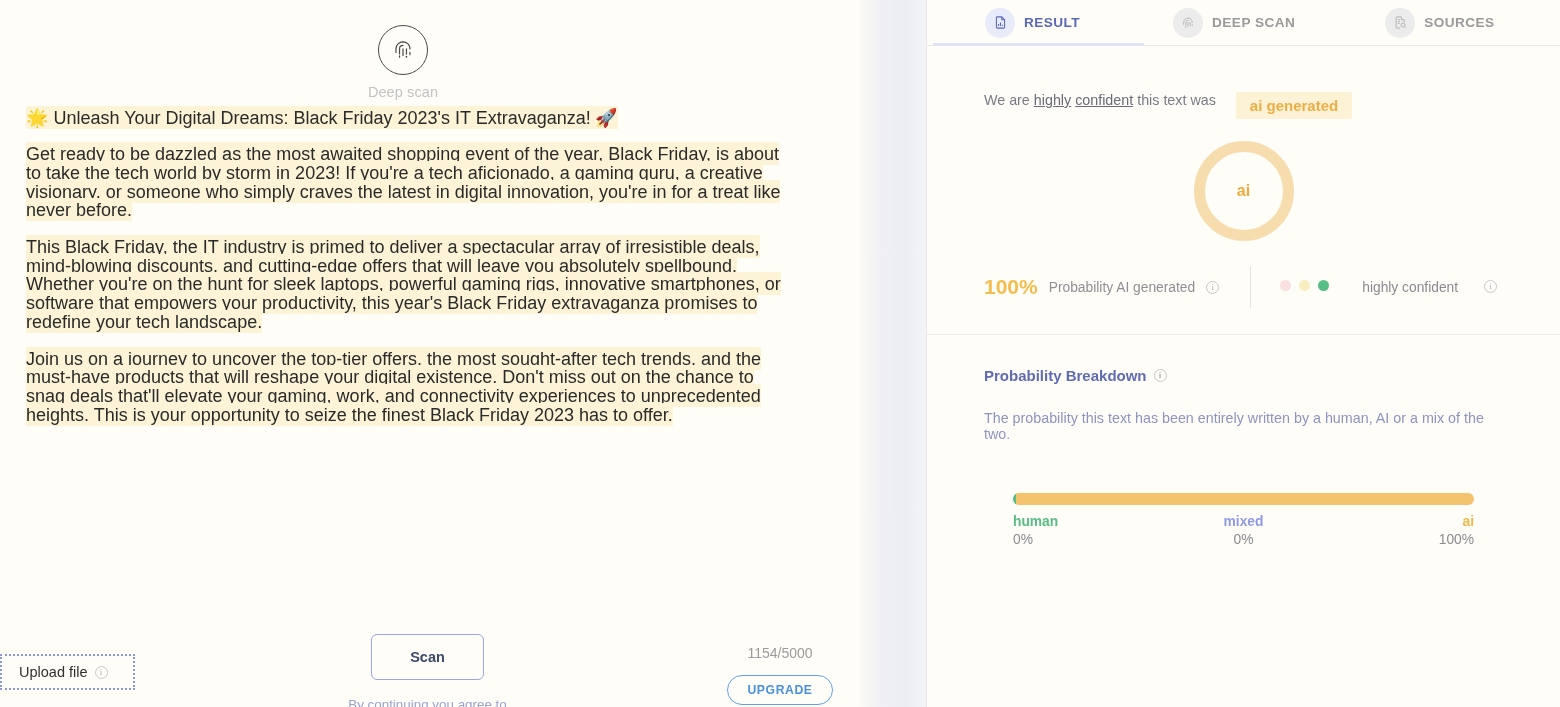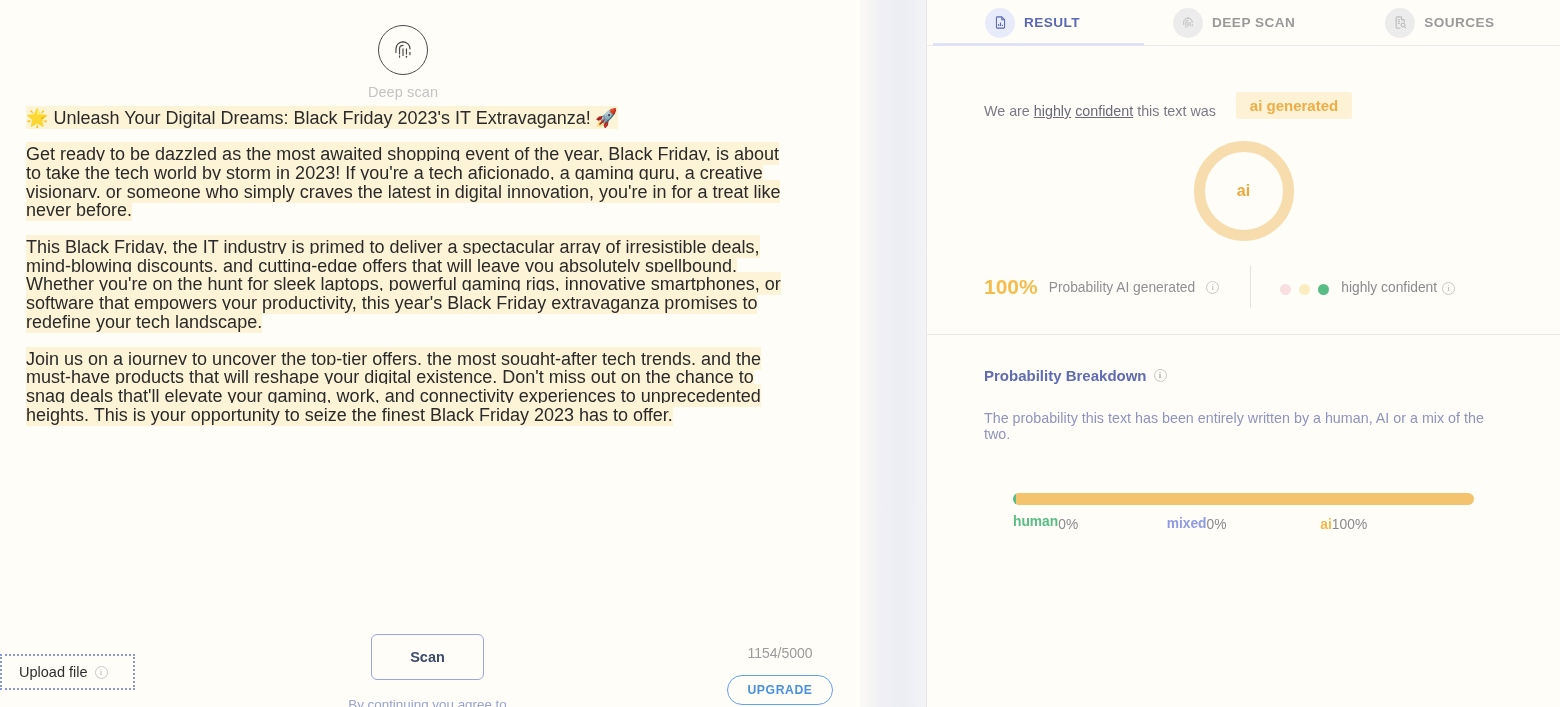--- a/index.html
+++ b/index.html
@@ -134,21 +134,21 @@
   }
 
   .section { padding: 0 57px; }
   .section-classification { padding-top: 37px; padding-bottom: 26px; }
   .sec-title {
     font-size: 15px; font-weight: 700; color: #5f6bb5;
     display: flex; align-items: center; gap: 7px;
   }
   .clf-sentence {
     margin-top: 9px; font-size: 14.3px; color: #7a7a86;
-    display: flex; align-items: flex-end; flex-wrap: wrap; gap: 0;
+    display: flex; align-items: flex-start; flex-wrap: wrap; gap: 0;
   }
   .clf-sentence .u { text-decoration: underline; color: #6a6a78; font-weight: 400; }
   .badge {
     margin-left: 20px;
     background: #fdf2d6; color: #efae45;
     font-size: 15px; font-weight: 700;
     padding: 5px 14px; border-radius: 3px;
   }
 
   .gauge-wrap { display: flex; justify-content: center; margin-top: 22px; }
@@ -159,40 +159,40 @@
   }
   .gauge-label { font-size: 16px; font-weight: 700; color: #efa93c; }
 
   .prob-row {
     margin-top: 25px; display: flex; align-items: center;
   }
   .prob-left { display: flex; align-items: center; gap: 11px; }
   .prob-pct { font-size: 21px; font-weight: 700; color: #f5bd4e; }
   .prob-text { font-size: 13.8px; color: #909094; }
   .prob-divider { width: 1px; height: 42px; background: #e7e4e0; margin: 0 29px 0 31px; }
-  .prob-right { display: flex; align-items: flex-end; gap: 5px; }
+  .prob-right { display: flex; align-items: flex-start; gap: 26px; }
   .conf-dots { display: flex; gap: 8px; margin-right: 7px; }
   .cdot { width: 11px; height: 11px; border-radius: 50%; }
   .conf-text { font-size: 13.8px; color: #8b8b90; }
 
   .divider-h { height: 1px; background: #ebe9e6; width: 100%; }
 
   .section-breakdown { padding-top: 32px; }
   .bd-desc { margin-top: 26px; font-size: 14.3px; color: #8e93c0; }
 
   .bar-wrap { margin-top: 51px; padding: 0 29px; }
   .bar {
     height: 12px; border-radius: 6px; overflow: hidden;
     display: flex; background: #eee;
   }
   .bar-seg { height: 100%; }
   .bar-legend {
     margin-top: 9px; display: flex;
   }
-  .bl-item { display: flex; }
+  .bl-item { display: flex; flex-direction: column; }
   .bl-item.human { align-items: flex-start; flex: 1; }
   .bl-item.mixed { align-items: center; flex: 1; }
   .bl-item.ai    { align-items: flex-end; flex: 1; }
   .bl-name { font-size: 13.8px; font-weight: 700; }
   .bl-val { font-size: 13.8px; color: #8a8a90; margin-top: 3px; }
 
   .info-i {
     width: 13px; height: 13px; border-radius: 50%;
     border: 1px solid #c8c8cc; color: #b0b0b6;
     font-size: 9px; line-height: 11px; text-align: center;

